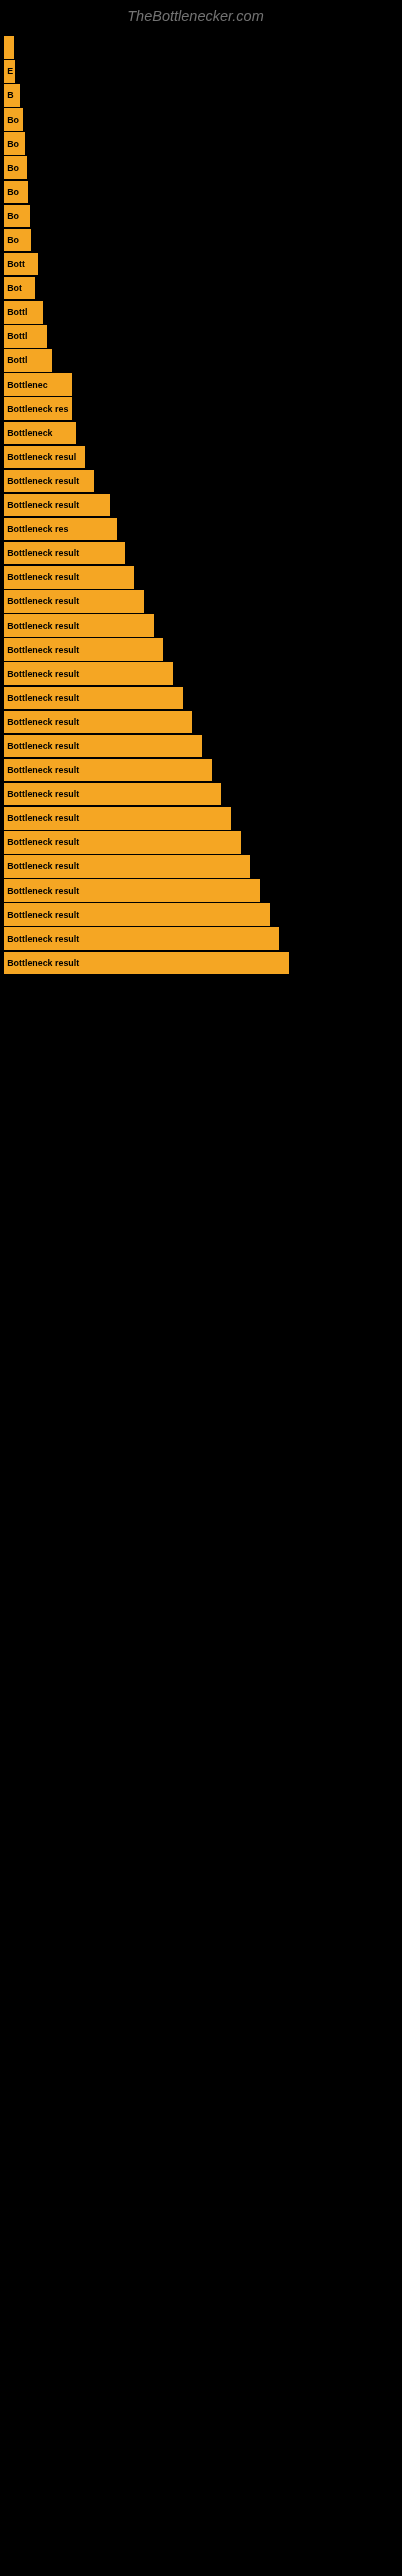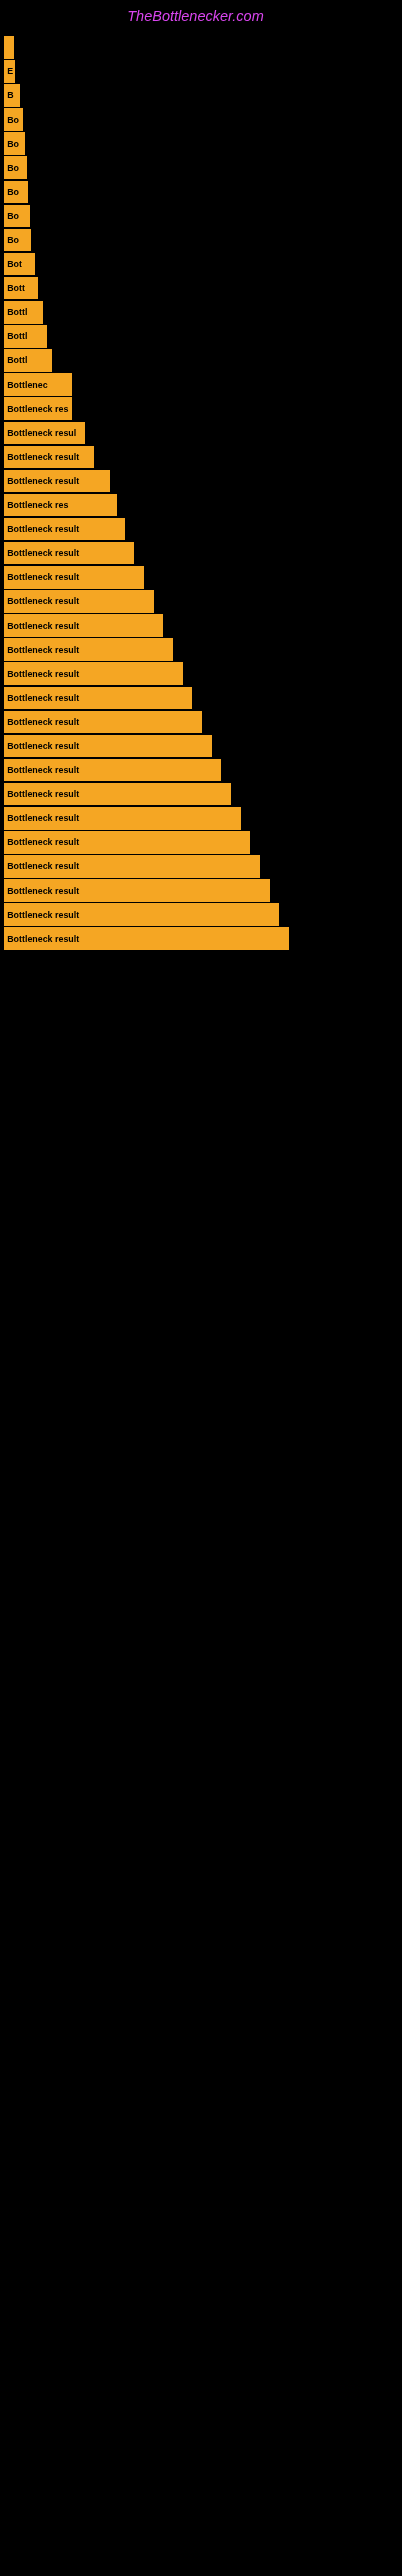--- a/index.html
+++ b/index.html
@@ -11,21 +11,21 @@
     body {
       background-color: #000;
       font-family: Arial, sans-serif;
       width: 403px;
       min-height: 2576px;
       position: relative;
       overflow-x: hidden;
     }
 
     .site-title {
-      color: #d946ef;
+      color: #737373;
       font-size: 14.5px;
       text-align: center;
       padding: 8px 12px 4px 0;
       font-style: italic;
     }
 
     .bars-container {
       padding: 8px 0 0 4px;
       display: flex;
       flex-direction: column;
@@ -99,30 +99,30 @@
       <div class="bar" style="width: 26px;">
         <span class="bar-label">Bo</span>
       </div>
     </div>
     <div class="bar-row">
       <div class="bar" style="width: 27px;">
         <span class="bar-label">Bo</span>
       </div>
     </div>
     <div class="bar-row">
+      <div class="bar" style="width: 34px;">
+        <span class="bar-label">Bott</span>
+      </div>
+    </div>
+    <div class="bar-row">
       <div class="bar" style="width: 31px;">
         <span class="bar-label">Bot</span>
       </div>
     </div>
     <div class="bar-row">
-      <div class="bar" style="width: 34px;">
-        <span class="bar-label">Bott</span>
-      </div>
-    </div>
-    <div class="bar-row">
       <div class="bar" style="width: 39px;">
         <span class="bar-label">Bottl</span>
       </div>
     </div>
     <div class="bar-row">
       <div class="bar" style="width: 43px;">
         <span class="bar-label">Bottl</span>
       </div>
     </div>
     <div class="bar-row">
@@ -134,20 +134,25 @@
       <div class="bar" style="width: 68px;">
         <span class="bar-label">Bottlenec</span>
       </div>
     </div>
     <div class="bar-row">
       <div class="bar" style="width: 68px;">
         <span class="bar-label">Bottleneck res</span>
       </div>
     </div>
     <div class="bar-row">
+      <div class="bar" style="width: 72px;">
+        <span class="bar-label">Bottleneck </span>
+      </div>
+    </div>
+    <div class="bar-row">
       <div class="bar" style="width: 81px;">
         <span class="bar-label">Bottleneck resul</span>
       </div>
     </div>
     <div class="bar-row">
       <div class="bar" style="width: 90px;">
         <span class="bar-label">Bottleneck result</span>
       </div>
     </div>
     <div class="bar-row">

